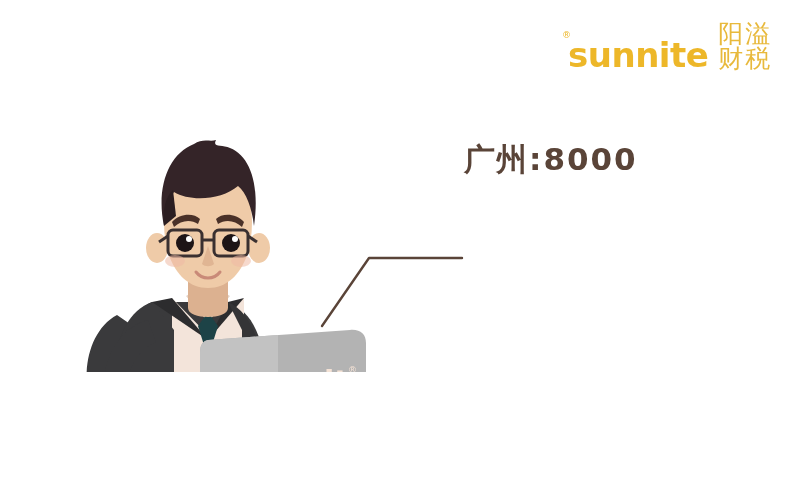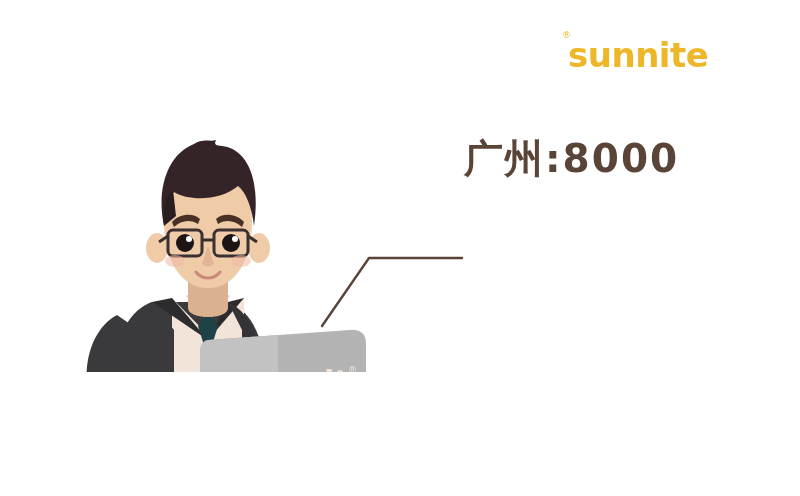--- a/index.html
+++ b/index.html
@@ -59,21 +59,21 @@
 
   
   #price-list {
     position: absolute;
     left: 464px;
     top: 132px;
     width: 230px;
   }
   .price-row {
     font-family: "DejaVu Sans", sans-serif;
-    font-size: 39px;
+    font-size: 31px;
     font-weight: 700;
     color: #5a4438;
     line-height: 54px;
     white-space: nowrap;
     letter-spacing: 1px;
   }
   .price-city { letter-spacing: 1px; }
   .price-sep { padding: 0 1px; }
   .price-value { letter-spacing: 2px; }
   #price-underline {
@@ -106,20 +106,21 @@
 </style>
 </head>
 <body>
 
 <div id="canvas">
 
   <div id="brand-logo">
     <div id="brand-wordmark">
       <span>sunnite</span>
     </div>
+    <div id="brand-cn">阳溢财税</div>
   </div>
   <div id="brand-reg">®</div>
 
   <svg id="leader-line" viewBox="0 0 152 84" width="152" height="84">
     <polyline points="8,76 55,8 148,8" fill="none" stroke="#5a4438" stroke-width="2.4" stroke-linecap="round" stroke-linejoin="round"></polyline>
   </svg>
 
   <div id="price-list">
     <div class="price-row">
       <span class="price-city">广州</span><span class="price-sep">:</span><span class="price-value">8000</span>

